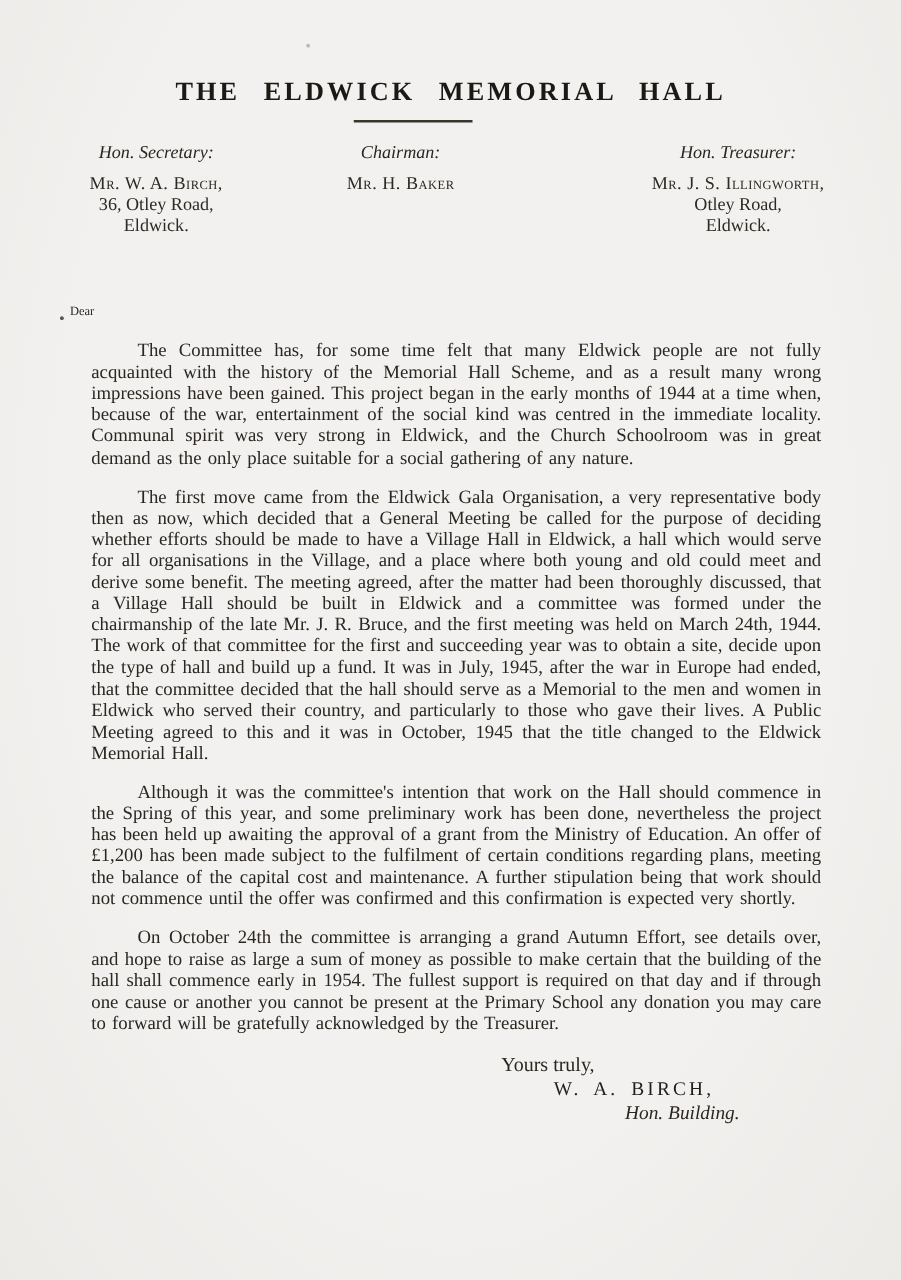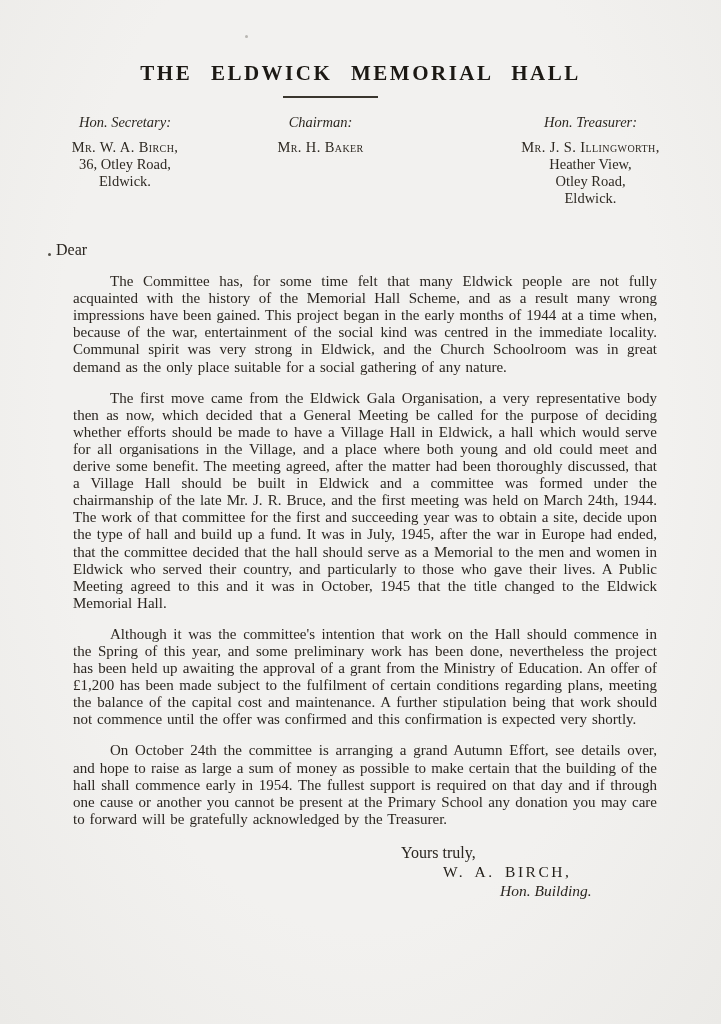--- a/index.html
+++ b/index.html
@@ -45,21 +45,21 @@
   .officer-secretary { left:40px;  width:170px; }
   .officer-chairman  { left:248px; width:145px; }
   .officer-treasurer { left:503px; width:175px; }
 
   .body-text {
     position:absolute; top:241px; left:56px;
     width:601px;
     font-size:15px; line-height:17.1px;
     color:#2b2620;
   }
-  .salutation { font-size:16px; }
+  .salutation { font-size:10px; }
   .para {
     margin:14px 0 0 17px;
     text-align:justify;
     text-indent:37px;
     word-spacing:1.2px;
   }
   .para-first { margin-top:15px; }
 
   .closing { margin-top:15px; line-height:19px; }
   .valediction { margin-left:345px; font-size:16px; }
@@ -84,21 +84,20 @@
   </div>
 
   <div class="officer officer-chairman">
     <div class="role">Chairman:</div>
     <div class="line smallcaps">Mr. H. Baker</div>
   </div>
 
   <div class="officer officer-treasurer">
     <div class="role">Hon. Treasurer:</div>
     <div class="line smallcaps">Mr. J. S. Illingworth,</div>
-    <div class="line">Heather View,</div>
     <div class="line">Otley Road,</div>
     <div class="line">Eldwick.</div>
   </div>
 
   <span class="speck speck-dear"></span>
 
   <div class="body-text">
     <div class="salutation">Dear</div>
 
     <p class="para para-first">The Committee has, for some time felt that many Eldwick people are not fully acquainted with the history of the Memorial Hall Scheme, and as a result many wrong impressions have been gained.  This project began in the early months of 1944 at a time when, because of the war, entertainment of the social kind was centred in the immediate locality.  Communal spirit was very strong in Eldwick, and the Church Schoolroom was in great demand as the only place suitable for a social gathering of any nature.</p>

